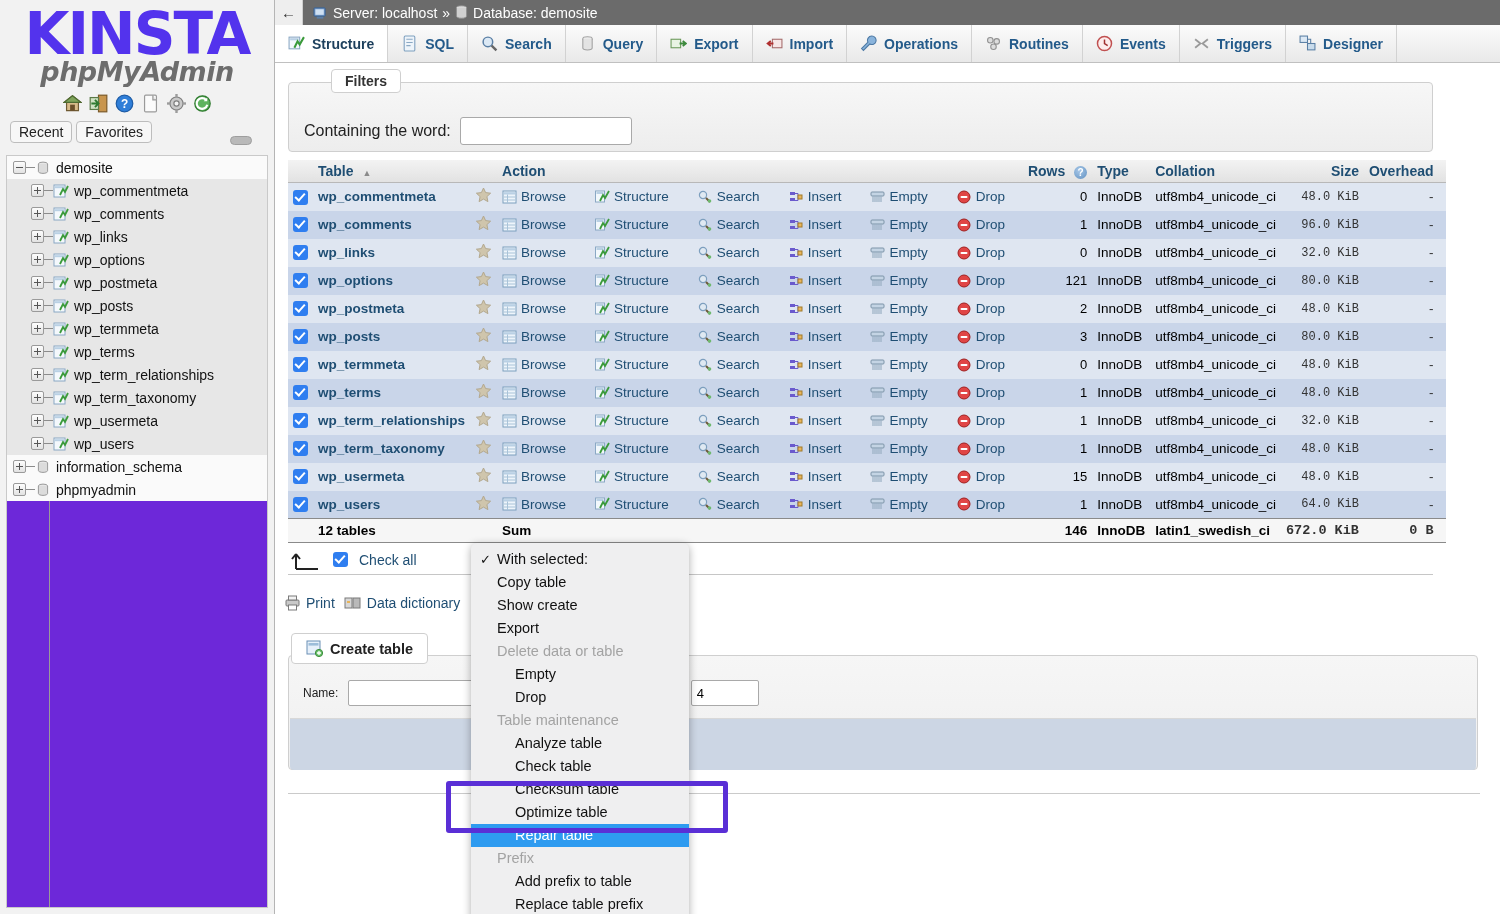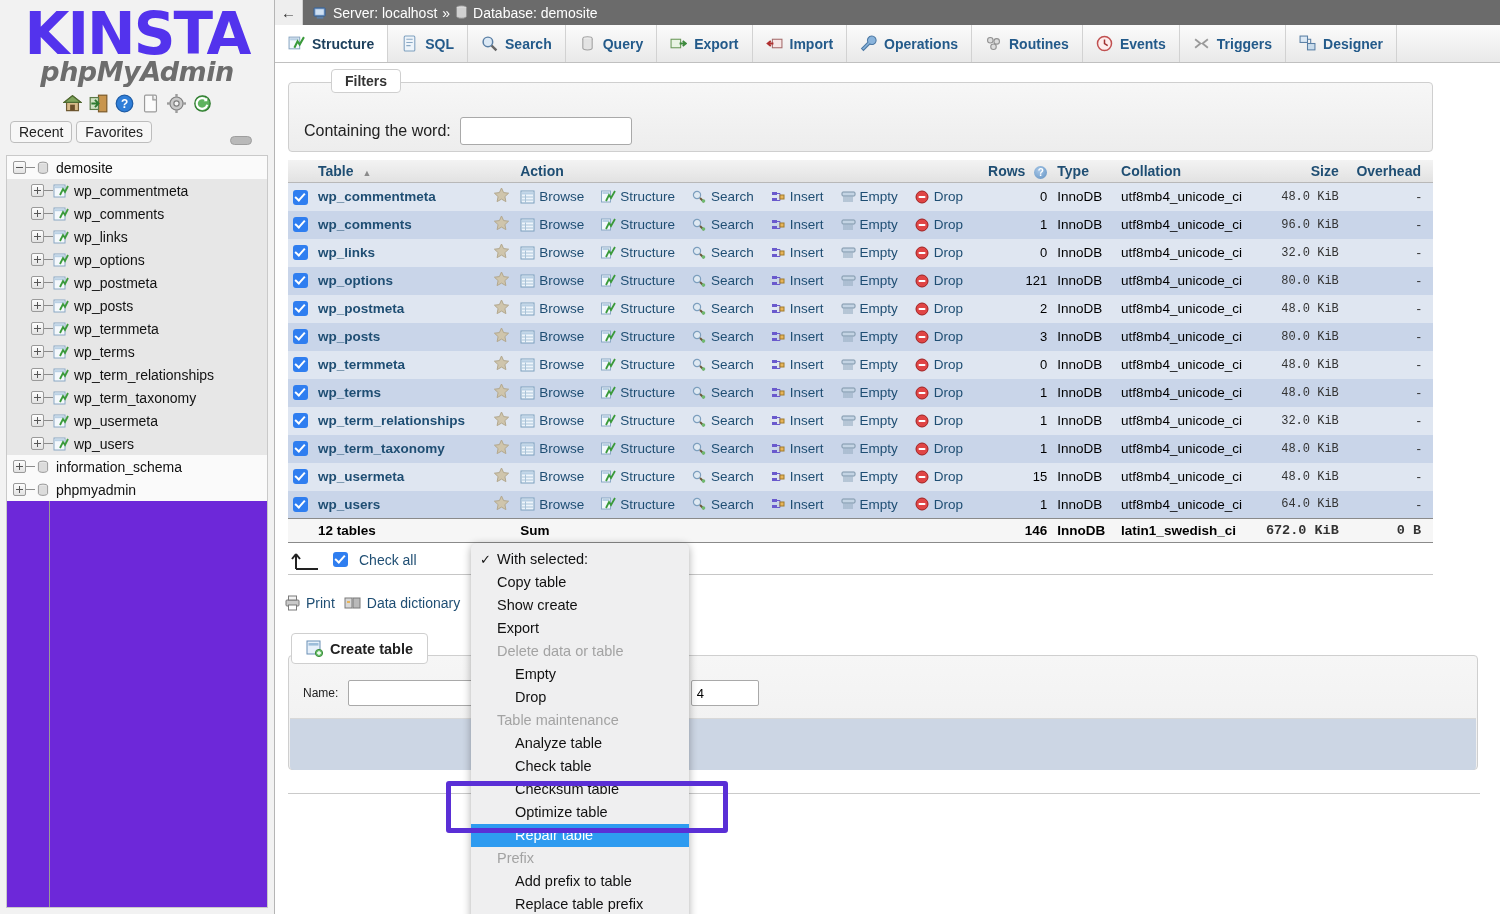--- a/index.html
+++ b/index.html
@@ -135,21 +135,21 @@
   #dtable tbody tr:nth-child(even) td{ background:#c9d5e9; }
   .cb{
     width:15px;height:15px;border-radius:3px;background:#2f7ef0;
     display:inline-block;position:relative;cursor:pointer;vertical-align:middle;
   }
   .cb:after{
     content:""; position:absolute;left:4px;top:1px;width:4px;height:8px;
     border:solid #fff; border-width:0 2px 2px 0; transform:rotate(42deg);
   }
   .tname{ font-weight:bold; color:#1f4e73; cursor:pointer; }
-  .acts{ display:flex; align-items:center; gap:4px;justify-content:center; }
+  .acts{ display:flex; align-items:center; gap:16px;justify-content:center; }
   .act{
     display:flex;align-items:center;gap:4px;color:#1f4e73;
     cursor:pointer; margin-right:13px; font-size:13.5px;
   }
   .num{ text-align:right; font-family:"Liberation Sans", sans-serif; font-size:13px; }
   .mono{ font-family:"Liberation Mono", monospace; font-size:12px; color:#333; }
   .sizecell{ text-align:right; }
   .ovh{ text-align:right; color:#333; }
   #dtable tfoot td{
     background:#f6f6f6; border-top:1px solid #8a8a8a; border-bottom:1px solid #8a8a8a;

